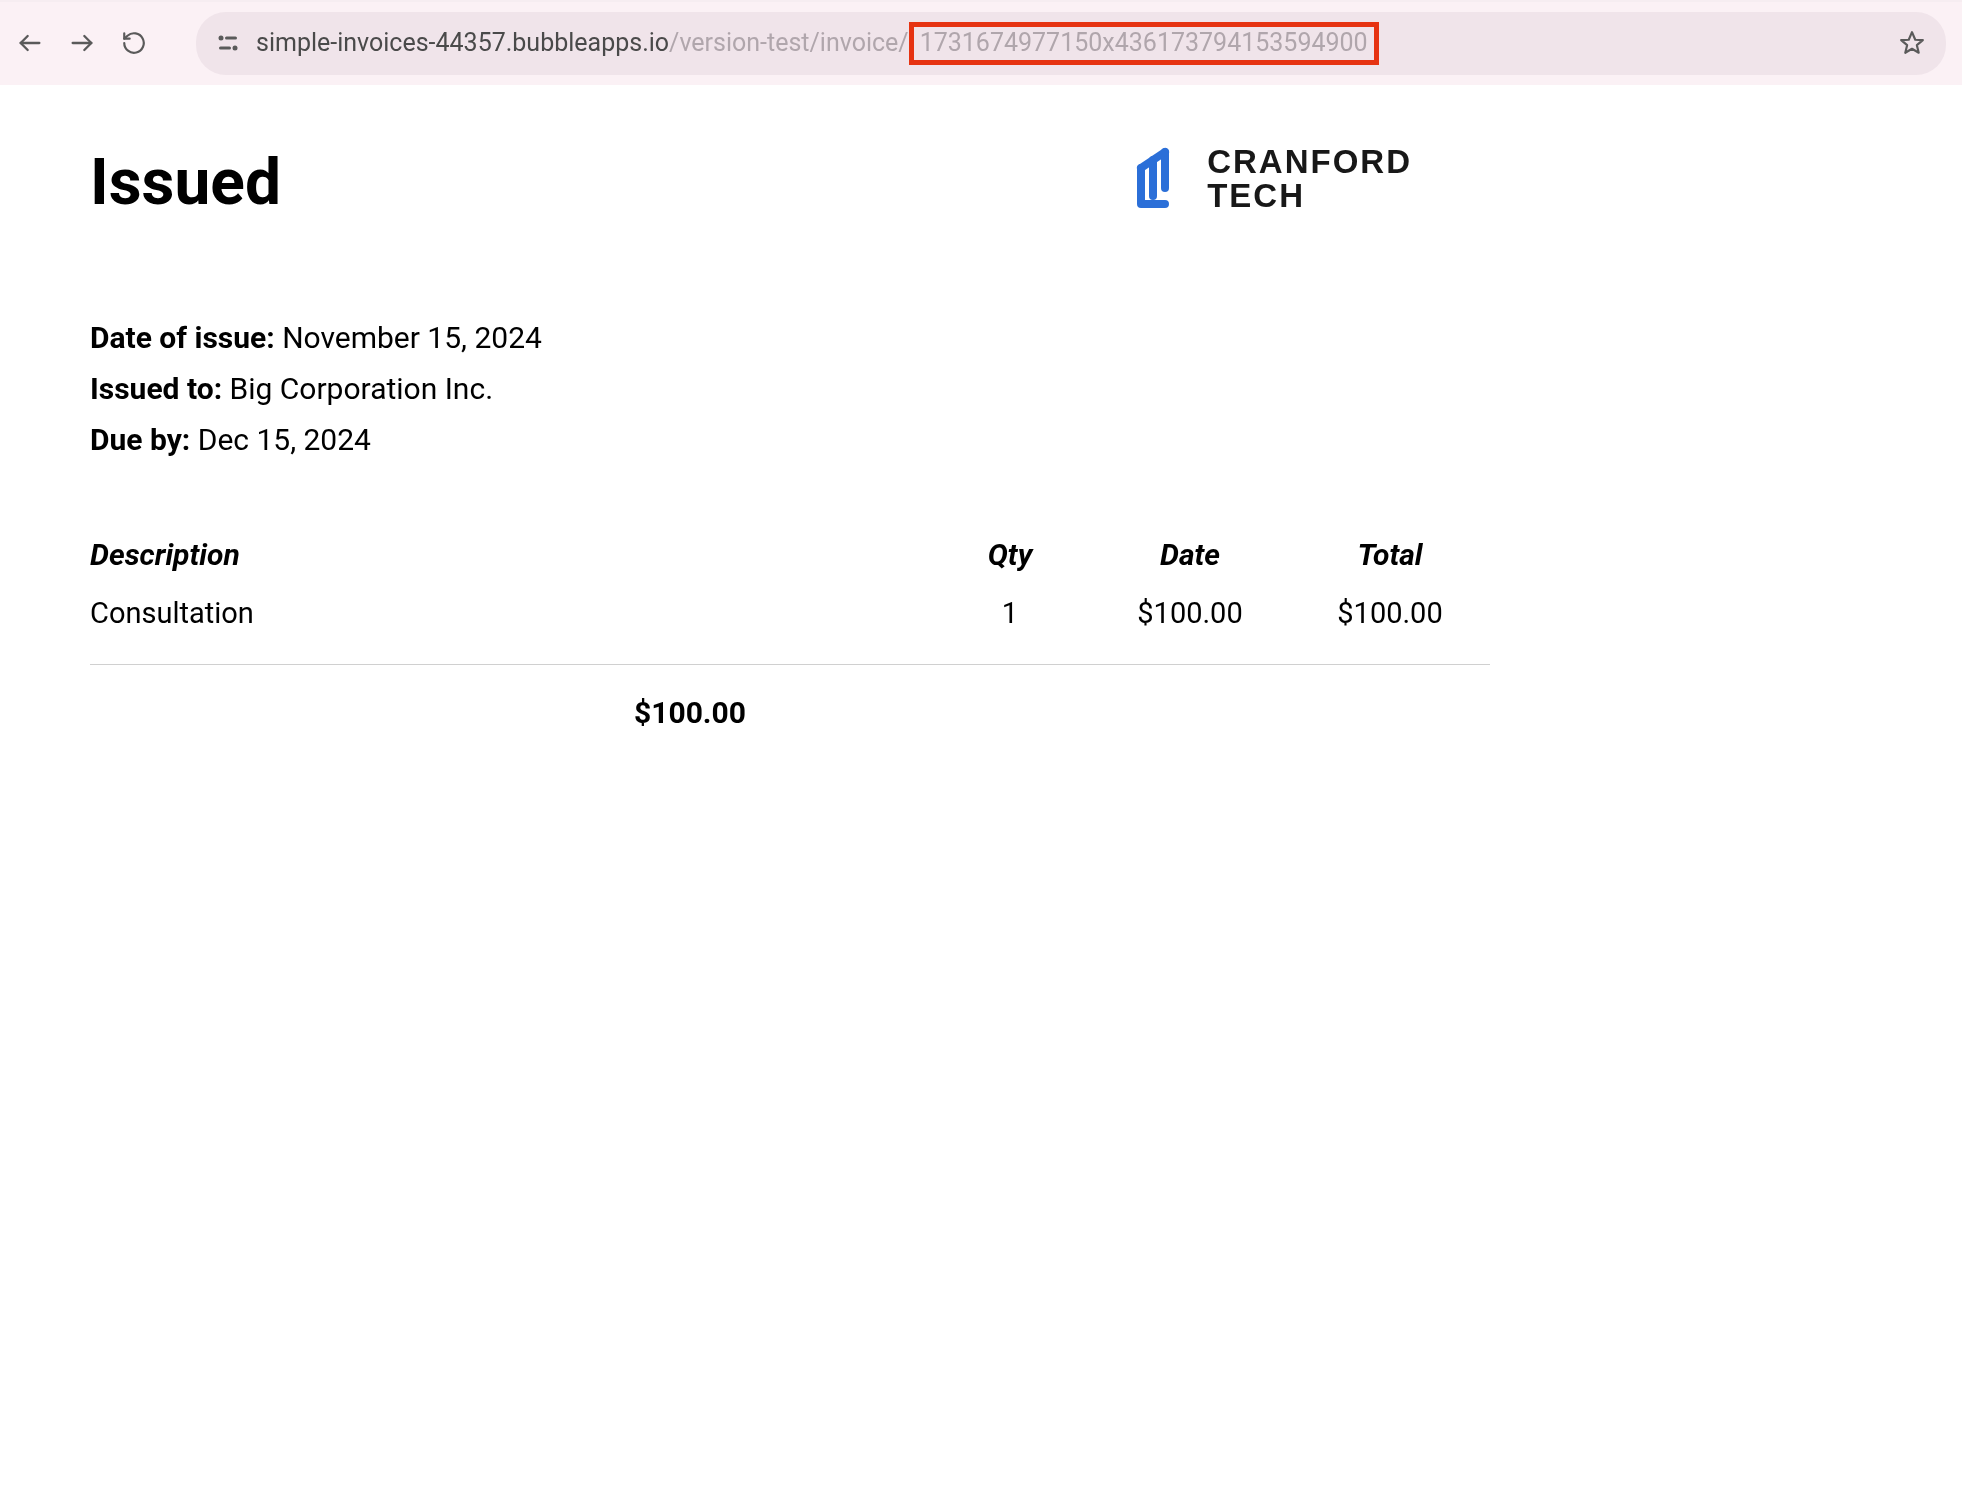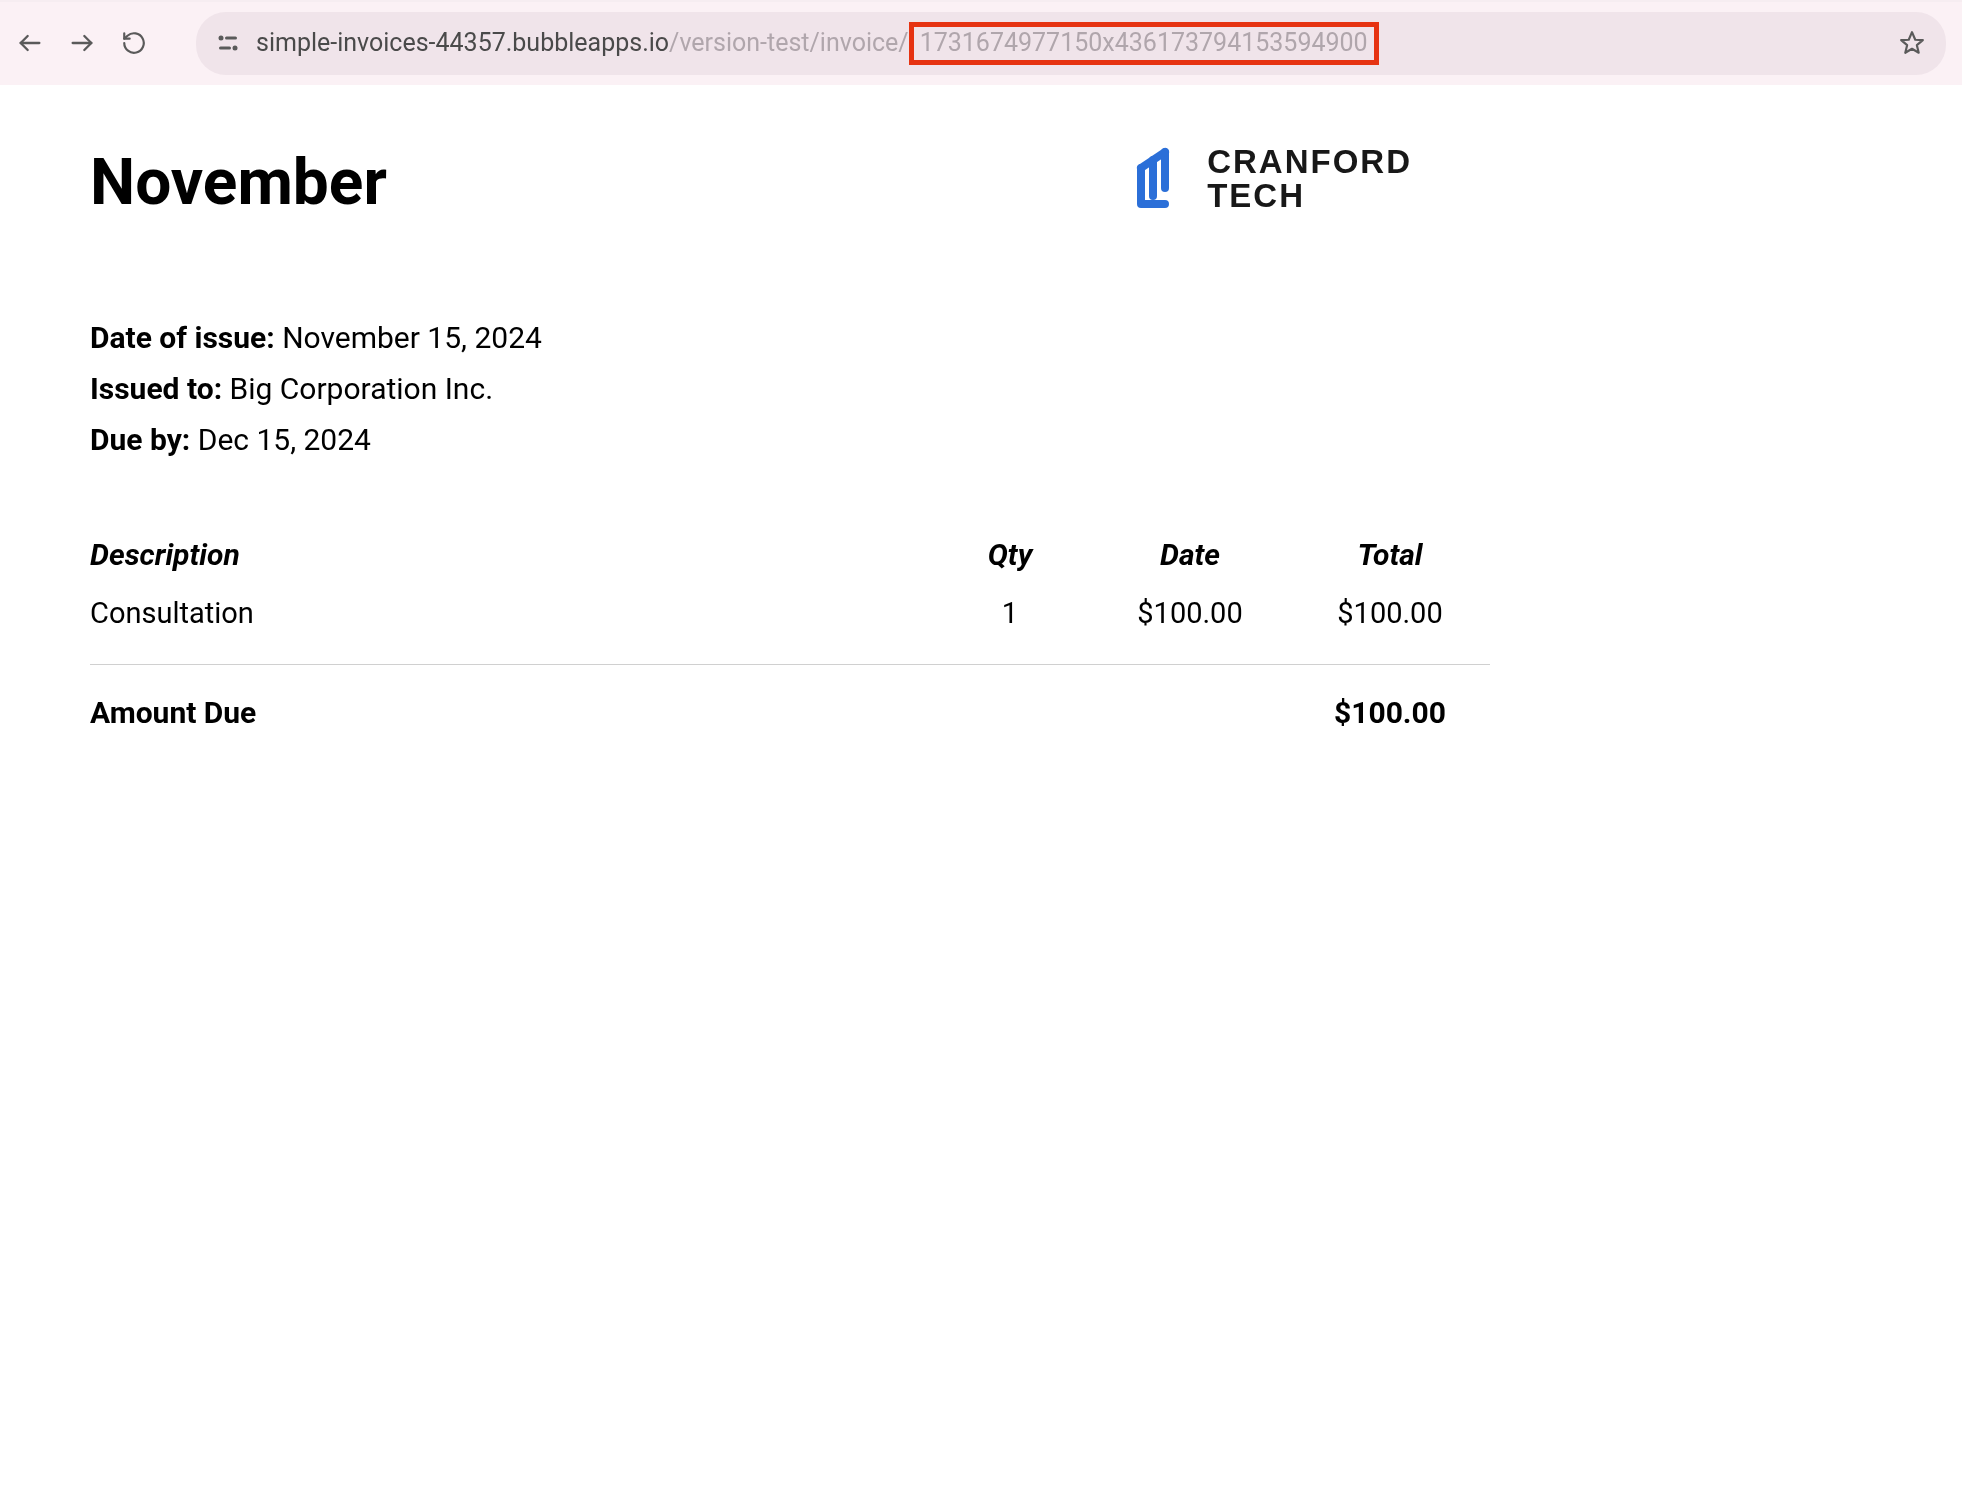--- a/index.html
+++ b/index.html
@@ -200,21 +200,21 @@
     <div class="star-icon">
       <svg width="26" height="26" viewBox="0 0 24 24" fill="none" stroke="#5a5a5a" stroke-width="2" stroke-linejoin="round">
           <polygon points="12 2 15 9 22 9.3 16.5 14 18.2 21 12 17.3 5.8 21 7.5 14 2 9.3 9 9"></polygon>
         </svg>
     </div>
   </div>
 </div>
 
 <div class="page">
   <div class="header-row">
-    <h1 class="page-title">November</h1>
+    <h1 class="page-title">Issued</h1>
     <div class="logo-block">
       <span>
         <svg width="60" height="62" viewBox="0 0 60 62">
           <g fill="none" stroke="#2b6fd8" stroke-width="8" stroke-linecap="round" stroke-linejoin="round">
             <path d="M8 22 L8 58 L32 58"></path>
             <path d="M20 14 L20 50"></path>
             <path d="M32 6 L32 42"></path>
             <path d="M8 22 L32 6"></path>
             <path d="M20 14 L44 -2" style="display:none"></path>
           </g>
@@ -256,16 +256,15 @@
       <div>Consultation</div>
       <div class="center">1</div>
       <div class="center">$100.00</div>
       <div class="center">$100.00</div>
     </div>
   </div>
 
   <div class="divider"></div>
 
   <div class="amount-row">
-    <div>Amount Due</div>
     <div class="center">$100.00</div>
   </div>
 </div>
 
 </body></html>

